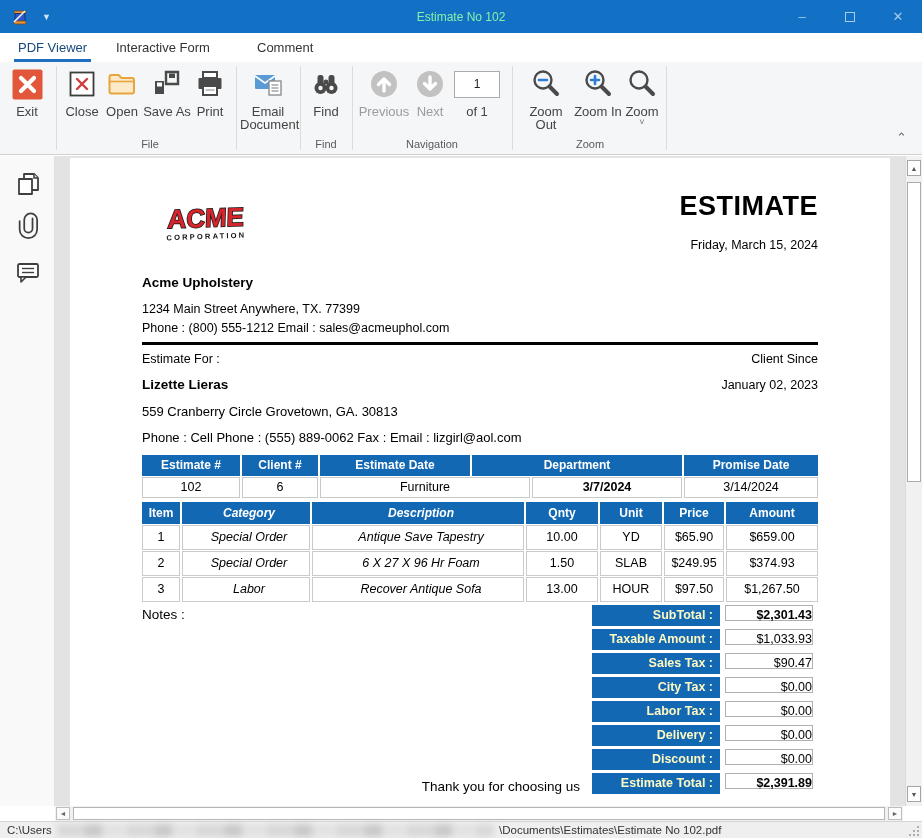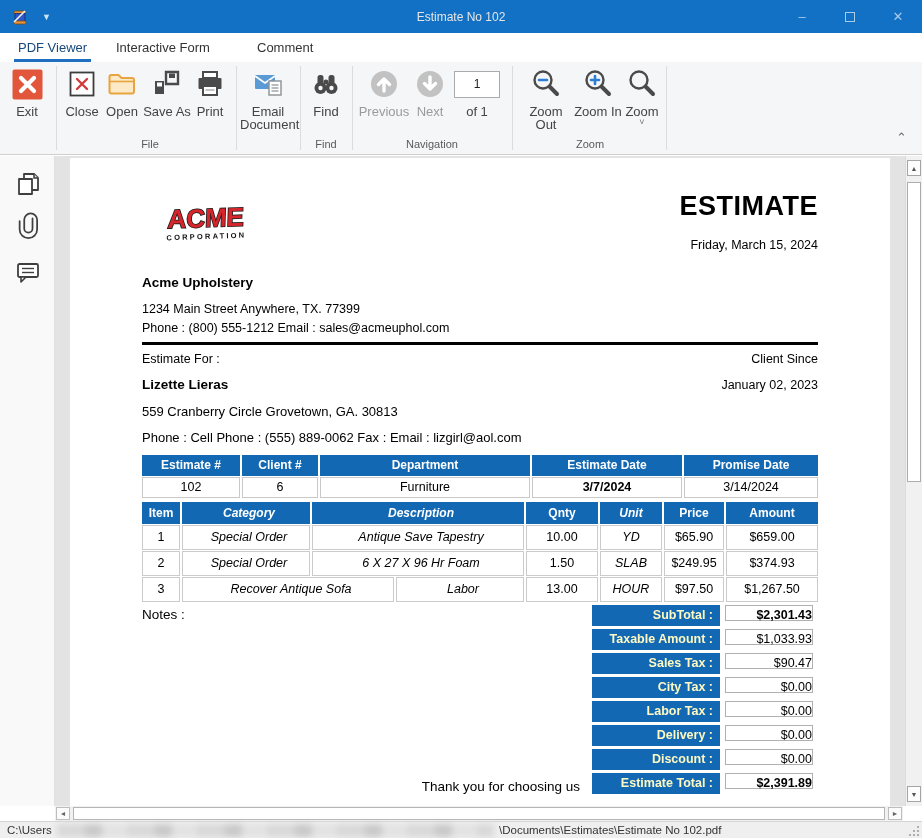--- a/index.html
+++ b/index.html
@@ -5,21 +5,21 @@
   * { margin:0; padding:0; box-sizing:border-box; }
   html,body { width:922px; height:838px; overflow:hidden; background:#3a3a3a;
     font-family:"Liberation Sans", sans-serif; }
   #window { position:relative; width:922px; height:838px; background:#fff; overflow:hidden; }
 
   
   #titlebar { position:absolute; left:0; top:0; width:922px; height:33px; background:#1271C4;
     display:flex; align-items:center; }
   #appicon { margin-left:10px; width:20px; height:20px; }
   #appmenu-chevron { color:#cfe3f5; font-size:9px; margin-left:12px; }
-  #title-text { position:absolute; left:0; right:0; text-align:center; color:#e5e5e5; font-size:12px; }
+  #title-text { position:absolute; left:0; right:0; text-align:center; color:#86efac; font-size:12px; }
   #win-controls { position:absolute; right:0; top:0; height:33px; display:flex; }
   .winbtn { width:48px; height:33px; display:flex; align-items:center; justify-content:center;
     color:#A9CBEA; font-size:13px; }
   .winbtn .maxsq { width:10px; height:10px; border:1px solid #A9CBEA; display:block; }
 
   
   #tabsrow { position:absolute; left:0; top:33px; width:922px; height:29px; background:#ffffff; }
   .rtab { position:absolute; top:0; height:29px; line-height:29px; font-size:13px; color:#333; padding:0 4px; }
   .rtab.active { color:#17497E; }
   .rtab.active::after { content:""; position:absolute; left:0; right:0; bottom:0; height:3px; background:#1E6FC0; }
@@ -105,21 +105,21 @@
   .c-est{width:98px;} .c-cli{width:76px;} .c-dep{width:210px;} .c-edate{width:150px;} .c-pdate{width:134px;}
 
   #items-table { left:72px; top:344px; width:676px; }
   .icell-h { background:#1268B3; color:#fff; font-weight:bold; font-size:12px; height:22px;
     line-height:22px; text-align:center; }
   .icell-h.left, .icell.left { text-align:center; padding-left:6px;font-style:italic; }
   .icell { background:#fff; border:1px solid #CBCBCB; font-size:12.5px; height:25px;
     line-height:23px; text-align:center; }
   .irow { margin-top:2px; }
   .c-item{width:38px;} .c-cat{width:128px;} .c-desc{width:212px;} .c-qty{width:72px;}
-  .c-unit{width:62px;font-style:italic;} .c-price{width:60px;} .c-amt{width:92px;}
+  .c-unit{width:62px;} .c-price{width:60px;} .c-amt{width:92px;}
 
   #notes-label { left:72px; top:449px; font-size:13.5px; }
   #thanks { left:280px; top:621px; width:230px; text-align:right; font-size:13.5px; }
 
   #totals { left:522px; top:447px; width:226px; }
   .totrow { display:flex; margin-bottom:3px; }
   .totlabel { width:128px; height:21px; background:#1268B3; color:#fef9c3; font-weight:bold;
     font-size:12.5px; line-height:21px; text-align:right; padding-right:7px; }
   .totval { width:88px; height:16px; margin-left:5px; background:#fff; border:1px solid #B0B0B0;
     font-size:12.5px; line-height:19px; text-align:right; }
@@ -359,22 +359,22 @@
         <div class="abs" id="client-since">Client Since</div>
         <div class="abs" id="client-name">Lizette Lieras</div>
         <div class="abs" id="since-date">January 02, 2023</div>
         <div class="abs" id="client-addr">559 Cranberry Circle  Grovetown,  GA.  30813</div>
         <div class="abs" id="client-contact">Phone : Cell Phone : (555) 889-0062 Fax :  Email : lizgirl@aol.com</div>
 
         <div class="abs" id="info-table">
           <div class="trow">
             <div class="hcell c-est">Estimate #</div>
             <div class="hcell c-cli">Client #</div>
+            <div class="hcell c-edate">Estimate Date</div>
             <div class="hcell c-dep">Department</div>
-            <div class="hcell c-edate">Estimate Date</div>
             <div class="hcell c-pdate">Promise Date</div>
           </div>
           <div class="trow">
             <div class="vcell c-est">102</div>
             <div class="vcell c-cli">6</div>
             <div class="vcell c-dep">Furniture</div>
             <div class="vcell c-edate" style="font-weight:bold;">3/7/2024</div>
             <div class="vcell c-pdate">3/14/2024</div>
           </div>
         </div>
@@ -402,22 +402,22 @@
             <div class="icell c-item">2</div>
             <div class="icell c-cat left">Special Order</div>
             <div class="icell c-desc left">6 X 27 X 96 Hr Foam</div>
             <div class="icell c-qty">1.50</div>
             <div class="icell c-unit">SLAB</div>
             <div class="icell c-price">$249.95</div>
             <div class="icell c-amt">$374.93</div>
           </div>
           <div class="trow irow">
             <div class="icell c-item">3</div>
+            <div class="icell c-cat left">Labor</div>
             <div class="icell c-desc left">Recover Antique Sofa</div>
-            <div class="icell c-cat left">Labor</div>
             <div class="icell c-qty">13.00</div>
             <div class="icell c-unit">HOUR</div>
             <div class="icell c-price">$97.50</div>
             <div class="icell c-amt">$1,267.50</div>
           </div>
         </div>
 
         <div class="abs" id="notes-label">Notes :</div>
         <div class="abs" id="thanks">Thank you for choosing us</div>
 

